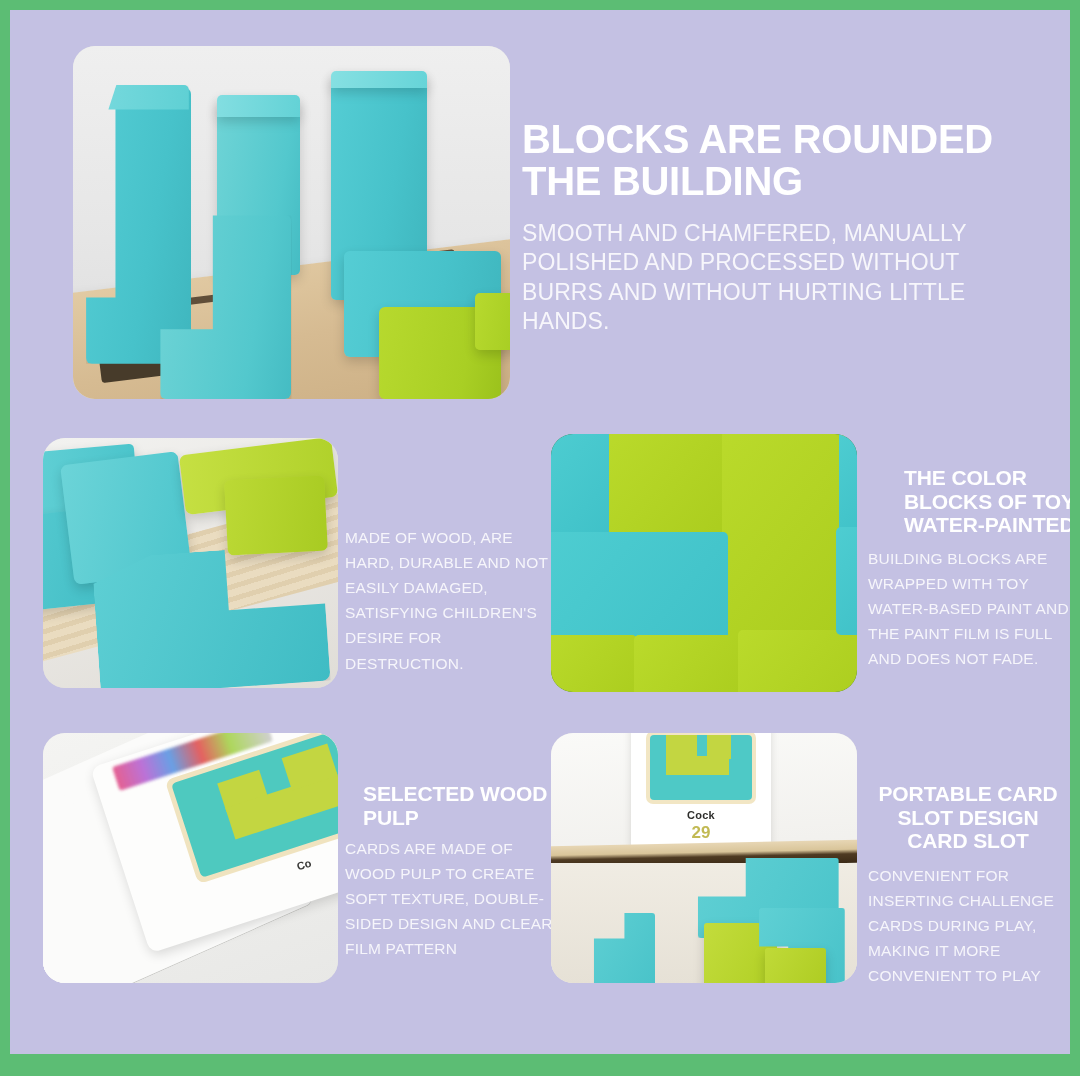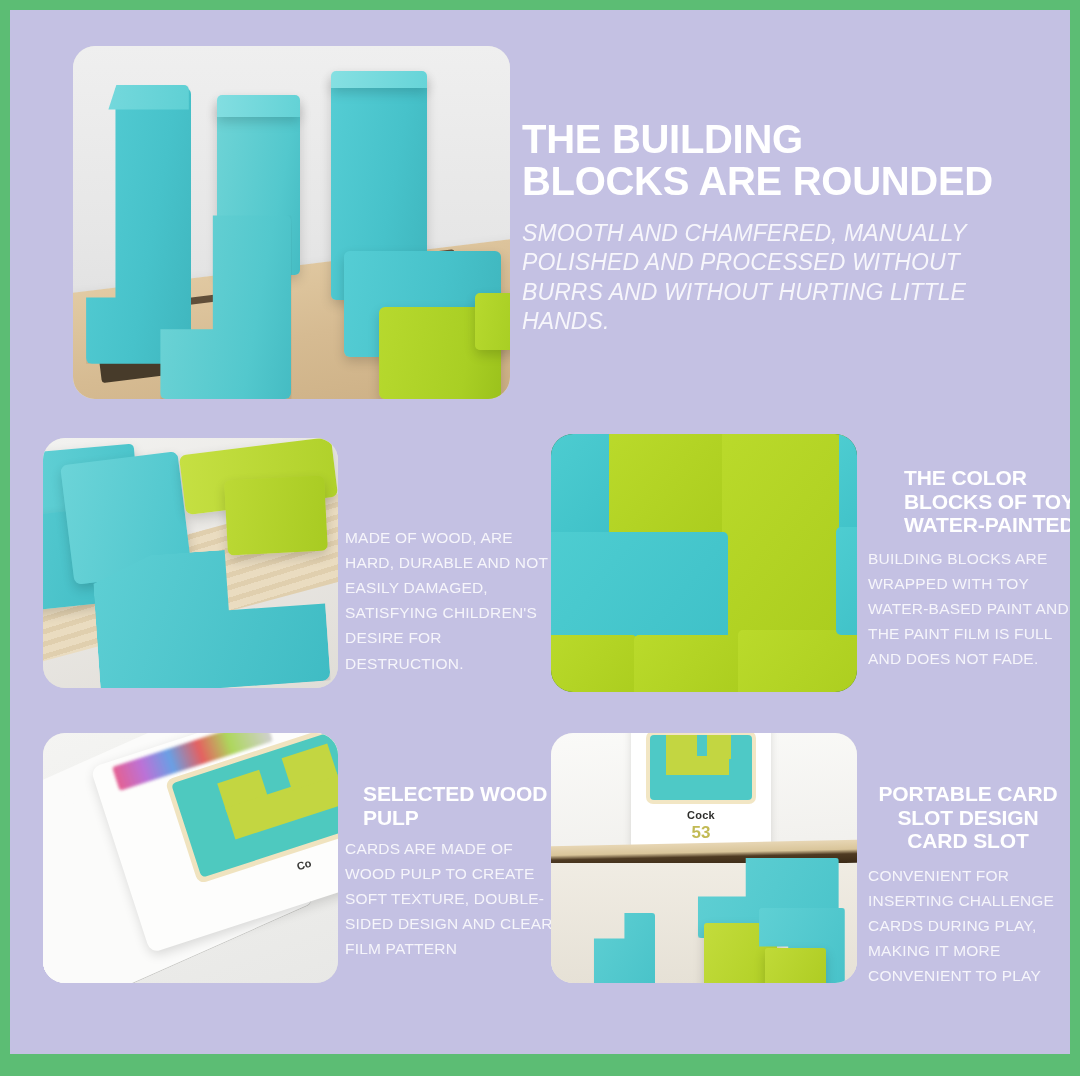--- a/index.html
+++ b/index.html
@@ -125,21 +125,20 @@
     font-stretch: condensed;
   }
   .hero-body {
     margin-top: 16px;
     color: rgba(255,255,255,0.86);
     font-size: 23px;
     line-height: 1.28;
     letter-spacing: 0.1px;
     text-transform: uppercase;
     font-weight: 400;
-    font-style: italic;
   }
 
   
   .feat-title {
     position: absolute;
     color: #ffffff;
     font-weight: 700;
     font-size: 21px;
     line-height: 1.12;
     letter-spacing: -0.1px;
@@ -379,22 +378,22 @@
         <div class="blk teal" id="h-l3"></div>
         <div class="blk" id="h-l3-top"></div>
         <div class="blk teal2" id="h-l4"></div>
         <div class="blk teal" id="h-l5"></div>
         <div class="blk green" id="h-g1"></div>
         <div class="blk green" id="h-g2"></div>
       </div>
     </div>
 
     <div id="hero-text">
+      <div class="h1">BLOCKS ARE ROUNDED</div>
       <div class="h1">THE BUILDING</div>
-      <div class="h1">BLOCKS ARE ROUNDED</div>
       <div class="hero-body">SMOOTH AND CHAMFERED, MANUALLY POLISHED AND PROCESSED WITHOUT BURRS AND WITHOUT HURTING LITTLE HANDS.</div>
     </div>
 
     <div class="photo" id="wood-photo">
       <div class="scene">
         <div class="wood-bg"></div>
         <div class="wood-plank"></div>
         <div class="blk" id="w-g1"></div>
         <div class="blk" id="w-t1"></div>
         <div class="blk" id="w-t3"></div>
@@ -457,21 +456,21 @@
         <div class="slot-bg"></div>
         <div class="slot-card">
           <div class="inner">
             <div class="pane">
               <div class="shape slot-shape-a"></div>
               <div class="shape slot-shape-b"></div>
               <div class="shape slot-shape-c"></div>
             </div>
           </div>
           <div class="lbl">Cock</div>
-          <div class="num">53</div>
+          <div class="num">29</div>
         </div>
         <div class="slot-rail"></div>
         <div class="slot-floor"></div>
         <div class="blk" id="sb1"></div>
         <div class="blk" id="sb2"></div>
         <div class="blk" id="sb3"></div>
         <div class="blk" id="sb4"></div>
         <div class="blk" id="sb5"></div>
       </div>
     </div>

